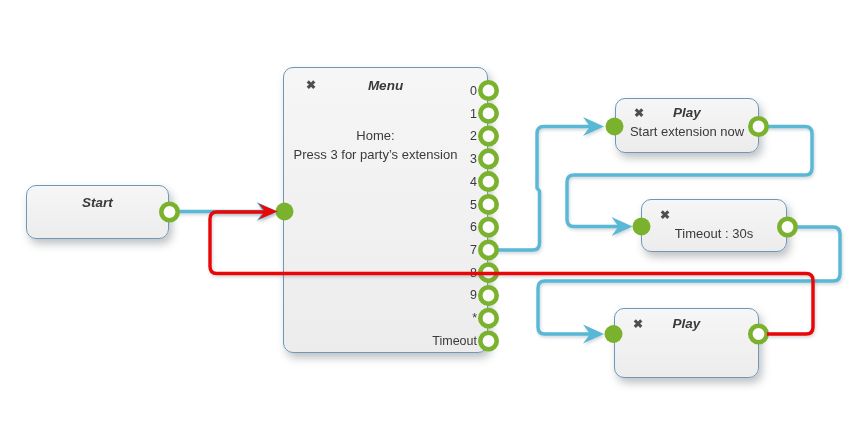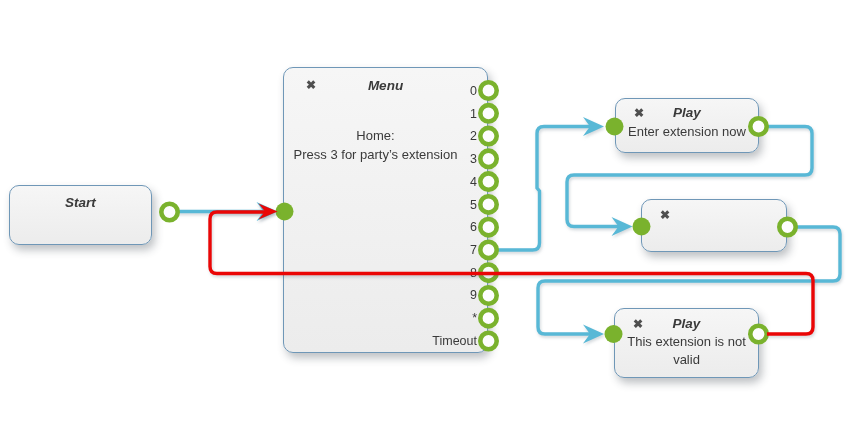--- a/index.html
+++ b/index.html
@@ -29,21 +29,21 @@
     font-size:13.5px;font-weight:bold;color:var(--text-dark);font-style:italic;
   }
   .node-body{
     position:absolute;text-align:center;font-size:13px;color:var(--text-dark);
   }
   .close-x{
     position:absolute;font-size:12px;font-weight:bold;color:var(--close);
     cursor:default;line-height:14px;
   }
 
-  #node-start{left:9px;top:185px;width:143px;height:60px;}
+  #node-start{left:26px;top:185px;width:143px;height:54px;}
   #node-start .node-title{top:9px;}
 
   #node-menu{left:283px;top:67px;width:205px;height:286px;}
   #node-menu .node-title{top:10px;}
   #node-menu .close-x{left:22px;top:10px;}
   .menu-body{left:0;right:20px;top:42px;line-height:19px;margin-top:16px;}
   .menu-ports{
     position:absolute;top:16px;right:10px;height:265px;
     display:flex;flex-direction:column;justify-content:space-between;align-items:flex-end;
   }
@@ -103,31 +103,31 @@
       <span>8</span>
       <span>9</span>
       <span>*</span>
       <span>Timeout</span>
     </div>
   </div>
 
   <div class="node" id="node-play-enter">
     <span class="close-x">✖</span>
     <div class="node-title">Play</div>
-    <div class="node-body">Enter extension now</div>
+    <div class="node-body">Start extension now</div>
   </div>
 
   <div class="node" id="node-receptionist">
     <span class="close-x">✖</span>
+    <div class="node-body">Timeout : 30s</div>
   </div>
 
   <div class="node" id="node-play-invalid">
     <span class="close-x">✖</span>
     <div class="node-title">Play</div>
-    <div class="node-body">This extension is not valid</div>
   </div>
 
   <svg class="wires" width="866" height="425" viewBox="0 0 866 425">
 
     <g class="wire-shadowed">
 
       <g>
         <path class="wire-line wire-blue" d="M 170 211.5 H 264"></path>
         <polygon class="arrow-blue" transform="translate(277.5,211.5)" points="0,0 -21,-9.5 -14,0 -21,9.5"></polygon>
       </g>

